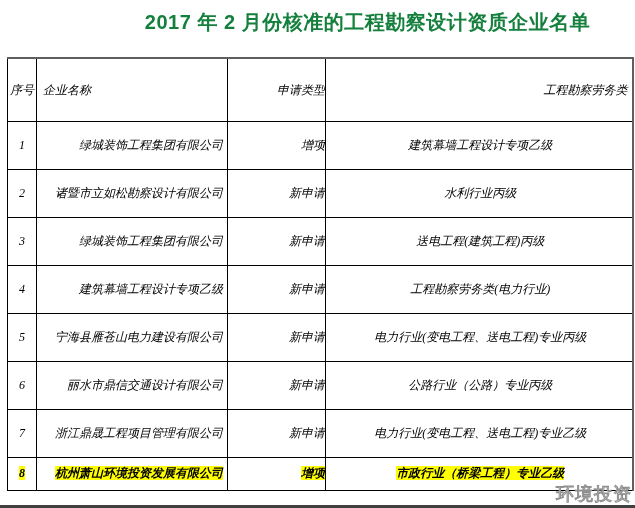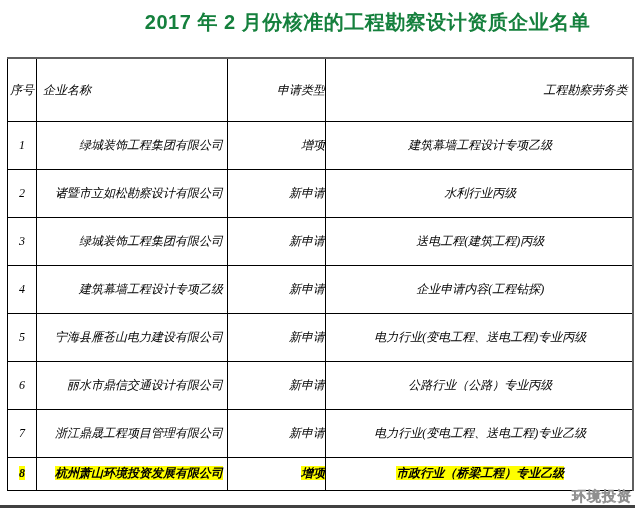--- a/index.html
+++ b/index.html
@@ -63,21 +63,21 @@
   th.cell-type, th.cell-content { text-align: right; }
   .hl {
     background: #ffff00;
     font-weight: bold;
   }
   .watermark {
     position: absolute;
     right: 3px;
     bottom: 2px;
     font-family: "Liberation Serif", serif;
-    font-size: 14px;
+    font-size: 18px;
     color: #ededed;
     -webkit-text-stroke: 1px #8f8f8f;
     letter-spacing: 1px;
     white-space: nowrap;
     text-align: center;
   }
   .bottom-edge {
     position: absolute;
     left: 0;
     bottom: 0;
@@ -125,21 +125,21 @@
     <td class="cell-no"><span>3</span></td>
     <td class="cell-name"><span>绿城装饰工程集团有限公司</span></td>
     <td class="cell-type"><span>新申请</span></td>
     <td class="cell-content"><span>送电工程(建筑工程)丙级</span></td>
   </tr>
 
   <tr>
     <td class="cell-no"><span>4</span></td>
     <td class="cell-name"><span>建筑幕墙工程设计专项乙级</span></td>
     <td class="cell-type"><span>新申请</span></td>
-    <td class="cell-content"><span>企业申请内容(工程钻探)</span></td>
+    <td class="cell-content"><span>工程勘察劳务类(电力行业)</span></td>
   </tr>
 
   <tr>
     <td class="cell-no"><span>5</span></td>
     <td class="cell-name"><span>宁海县雁苍山电力建设有限公司</span></td>
     <td class="cell-type"><span>新申请</span></td>
     <td class="cell-content"><span>电力行业(变电工程、送电工程)专业丙级</span></td>
   </tr>
 
   <tr>

